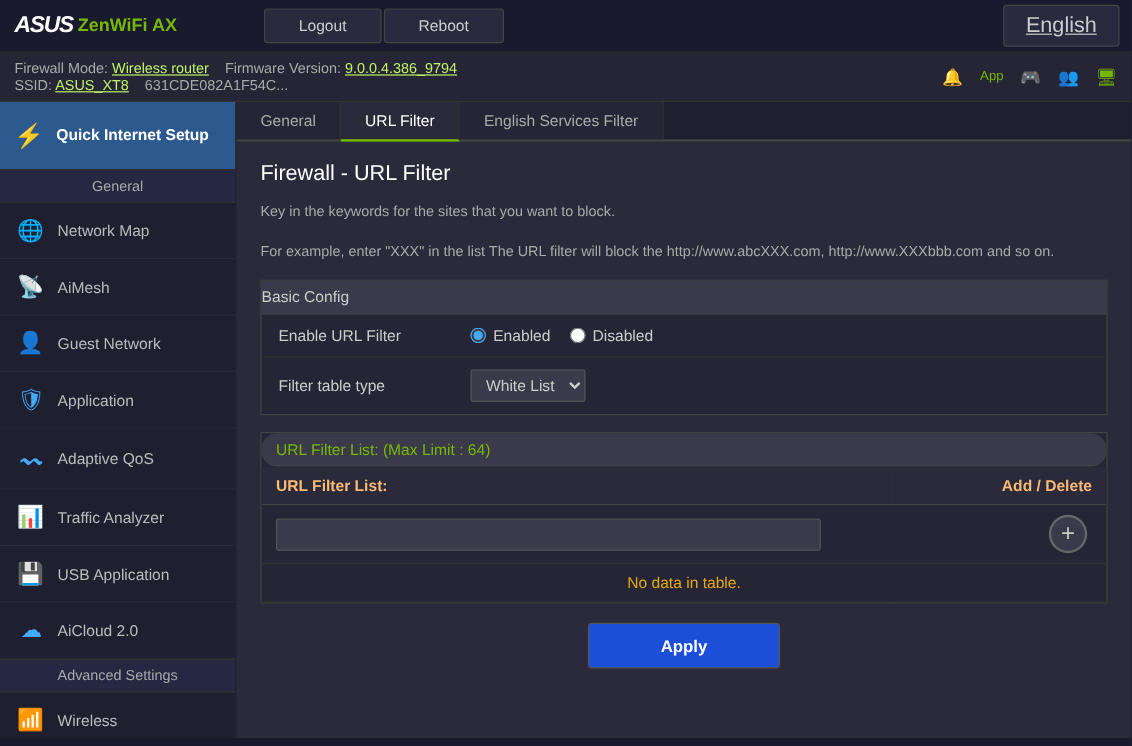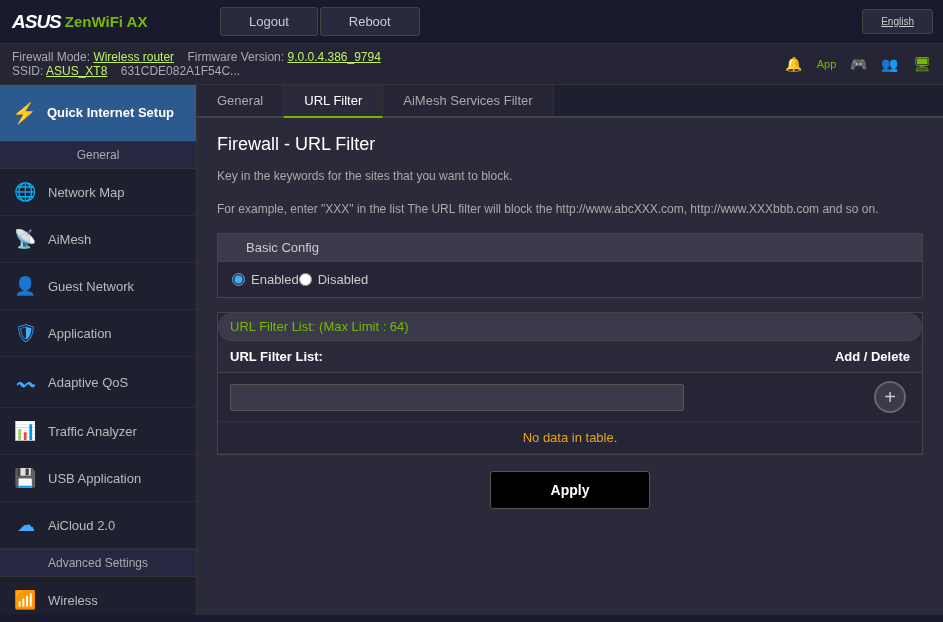--- a/index.html
+++ b/index.html
@@ -13,21 +13,21 @@
     .logo-area {
       display: flex; align-items: center; padding: 0 12px; min-width: 200px;
     }
     .top-nav { display: flex; gap: 2px; flex: 1; padding-left: 20px; }
     .top-nav-btn {
       background: #2a2a3e; color: #ccc; border: 1px solid #444; padding: 6px 28px;
       cursor: pointer; font-size: 13px; border-radius: 3px;
     }
     .lang-btn {
       background: #2a2a3e; color: #ccc; border: 1px solid #444; padding: 6px 18px;
-      cursor: pointer; font-size: 10px; margin-right: 10px; border-radius: 3px; text-decoration: underline;
+      cursor: pointer; font-size: 18px; margin-right: 10px; border-radius: 3px; text-decoration: underline;
     }
 
     
     .status-bar {
       background: #252535; padding: 6px 12px; display: flex; align-items: center;
       justify-content: space-between; border-bottom: 1px solid #333; font-size: 12px;
     }
     .status-left { color: #aaa; }
     .status-left a { color: #bef264; text-decoration: underline; cursor: pointer; }
     .status-icons { display: flex; gap: 14px; align-items: center; }
@@ -71,65 +71,65 @@
     .tab.active { background: #2a2a3a; color: #fff; border-bottom: 2px solid #76b900; margin-bottom: -2px; }
 
     
     .page-content { padding: 16px 20px; flex: 1; overflow-y: auto; }
     .page-title { font-size: 18px; color: #fff; margin-bottom: 12px; font-weight: normal; }
     .page-desc { color: #aaa; font-size: 12px; line-height: 1.6; margin-bottom: 14px; }
 
     
     .config-section { border: 1px solid #444; background: #252535; margin-bottom: 14px; }
     .config-section-header {
-      background: #3a3a4a; padding: 6px 28px; font-size: 13px; color: #ccc;
+      background: #3a3a4a; padding: 6px 0; font-size: 13px; color: #ccc;
       border-bottom: 1px solid #444;
     }
     .config-row {
       display: flex; align-items: center; padding: 10px 14px;
       border-bottom: 1px solid #333;
     }
     .config-row:last-child { border-bottom: none; }
     .config-label { width: 160px; color: #ccc; font-size: 13px; }
-    .config-control { display: flex; align-items: flex-end; }
+    .config-control { display: flex; align-items: flex-end; gap: 16px; }
     .radio-group { display: flex; align-items: center; gap: 6px; }
     .radio-group input[type=radio] { accent-color: #4af; cursor: pointer; }
     .radio-group label { color: #ccc; cursor: pointer; font-size: 13px; }
     select {
       background: #3a3a4a; color: #ccc; border: 1px solid #555; padding: 4px 8px;
       font-size: 13px; cursor: pointer; border-radius: 2px;
     }
 
     
     .filter-list-section { border: 1px solid #444; background: #252535; }
     .filter-list-header {
       background: #3a3a4a; padding: 6px 12px; font-size: 13px; color: #76b900;
       border-bottom: 1px solid #444;
       border-radius: 13px;
     }
     .filter-table { width: 100%; border-collapse: collapse; }
     .filter-table th {
-      background: #2a2a3a; color: #ffffff; padding: 8px 12px; font-size: 13px;
+      background: #2a2a3a; color: #fdba74; padding: 8px 12px; font-size: 13px;
       text-align: left; border-bottom: 1px solid #444;
     }
     .filter-table th.add-del { text-align: right; }
     .filter-table td { padding: 8px 12px; border-bottom: 1px solid #333; }
     .filter-input-cell { width: 75%; }
     .filter-input { width: 90%; background: #3a3a4a; border: 1px solid #555; color: #ccc; padding: 5px 8px; font-size: 13px; border-radius: 2px; }
     .add-btn {
       background: #3a3a4a; border: 2px solid #666; color: #ccc; width: 32px; height: 32px;
       border-radius: 50%; cursor: pointer; font-size: 20px; display: flex; align-items: center;
       justify-content: center; float: right; margin-right: 4px;
     }
     .no-data { color: #e6a817; text-align: center; padding: 12px; font-size: 13px; }
 
     
     .apply-row { display: flex; justify-content: center; margin-top: 16px; }
     .apply-btn {
-      background: #000000; color: #fff; border: 1px solid #555; padding: 10px 60px;
+      background: #1d4ed8; color: #fff; border: 1px solid #555; padding: 10px 60px;
       font-size: 14px; cursor: pointer; border-radius: 3px; font-weight: bold;
     }
 
     
     .asus-logo-wrap { display: flex; align-items: center; gap: 4px; justify-content: space-between; }
     .asus-brand { color: #fff; font-size: 19px; font-weight: 900; font-style: italic; letter-spacing: -1px; }
     .zen-brand { color: #76b900; font-size: 15px; font-weight: bold; }
   </style>
 </head>
 <body>
@@ -218,40 +218,50 @@
       <span class="sidebar-item-icon">📶</span>
       <span class="sidebar-item-label">Wireless</span>
     </div>
   </div>
 
   <div class="content-area">
 
     <div class="tabs">
       <div class="tab">General</div>
       <div class="tab active">URL Filter</div>
-      <div class="tab">AiMesh Services Filter</div>
+      <div class="tab">English Services Filter</div>
     </div>
 
     <div class="page-content">
       <div class="page-title">Firewall - URL Filter</div>
       <div class="page-desc">Key in the keywords for the sites that you want to block.</div>
       <div class="page-desc">For example, enter "XXX" in the list The URL filter will block the http://www.abcXXX.com, http://www.XXXbbb.com and so on.</div>
 
       <div class="config-section">
         <div class="config-section-header">Basic Config</div>
         <div class="config-row">
+          <div class="config-label">Enable URL Filter</div>
           <div class="config-control">
             <div class="radio-group">
               <input type="radio" id="url-enabled" name="url-filter" checked="" style="">
               <label for="url-enabled">Enabled</label>
             </div>
             <div class="radio-group">
               <input type="radio" id="url-disabled" name="url-filter" style="">
               <label for="url-disabled">Disabled</label>
             </div>
+          </div>
+        </div>
+        <div class="config-row">
+          <div class="config-label">Filter table type</div>
+          <div class="config-control">
+            <select>
+              <option>White List</option>
+              <option>Black List</option>
+            </select>
           </div>
         </div>
       </div>
 
       <div class="filter-list-section">
         <div class="filter-list-header">URL Filter List: (Max Limit : 64)</div>
         <table class="filter-table">
           <thead>
             <tr>
               <th class="filter-input-cell">URL Filter List:</th>

